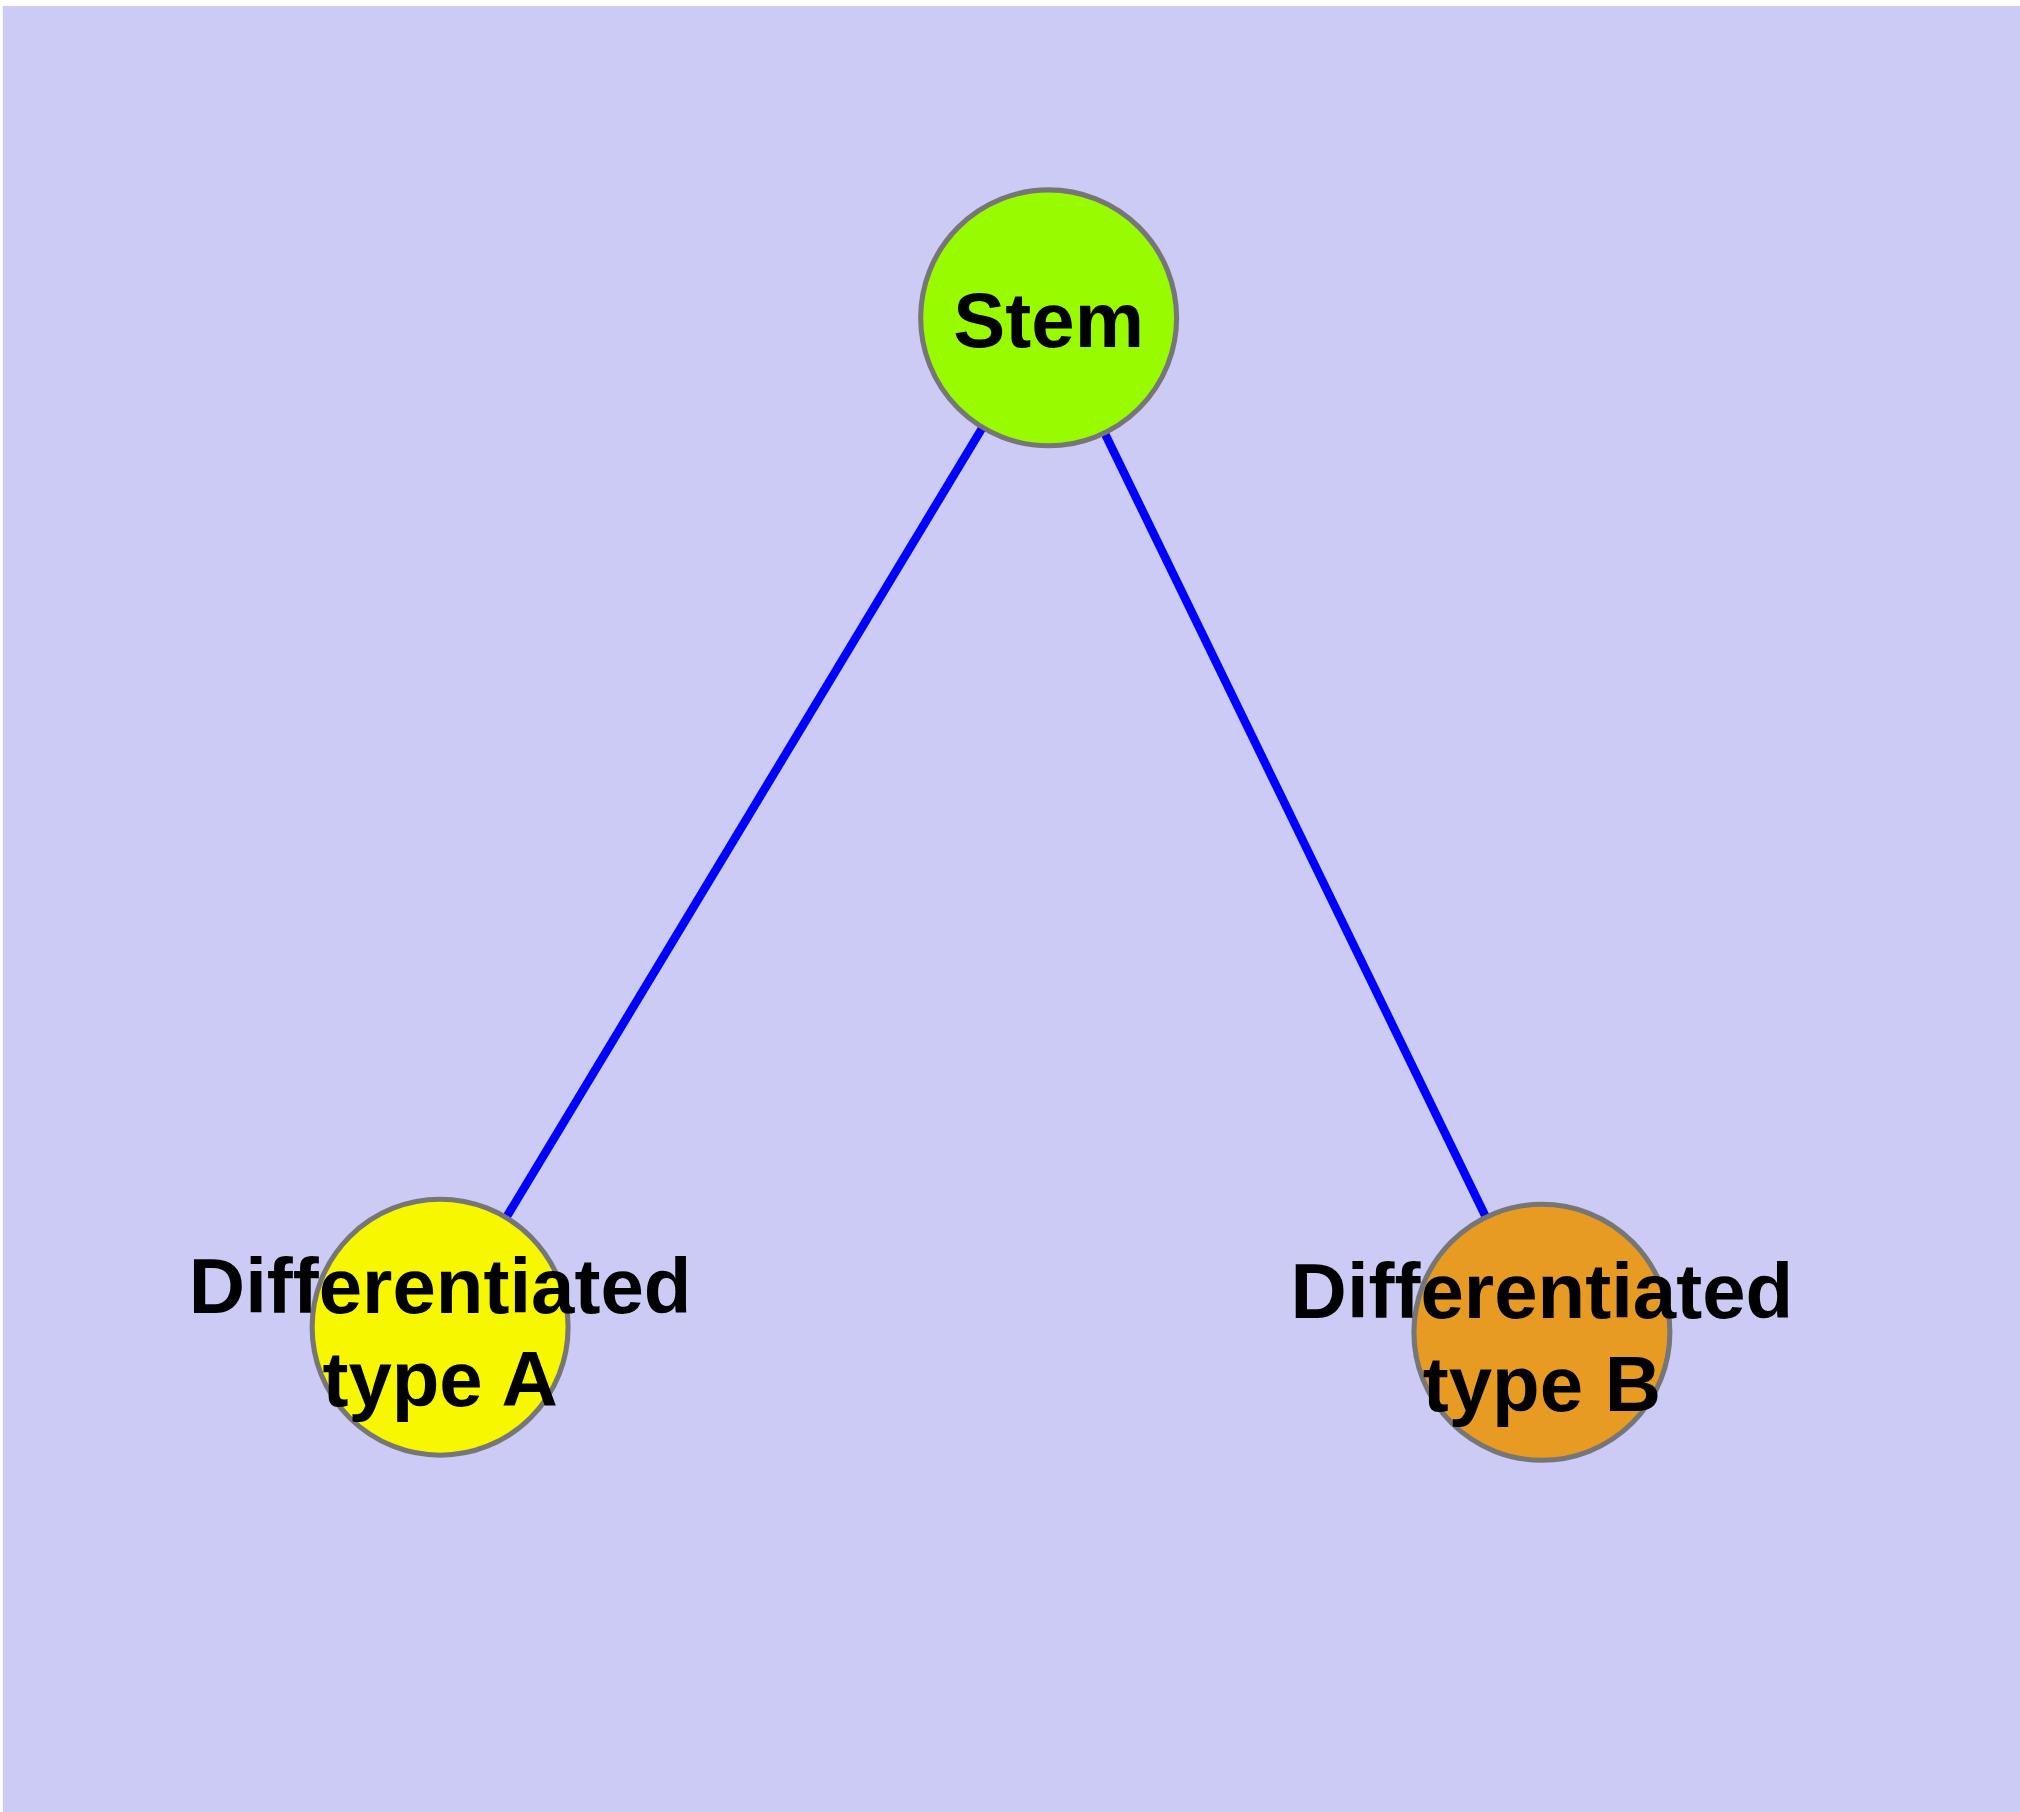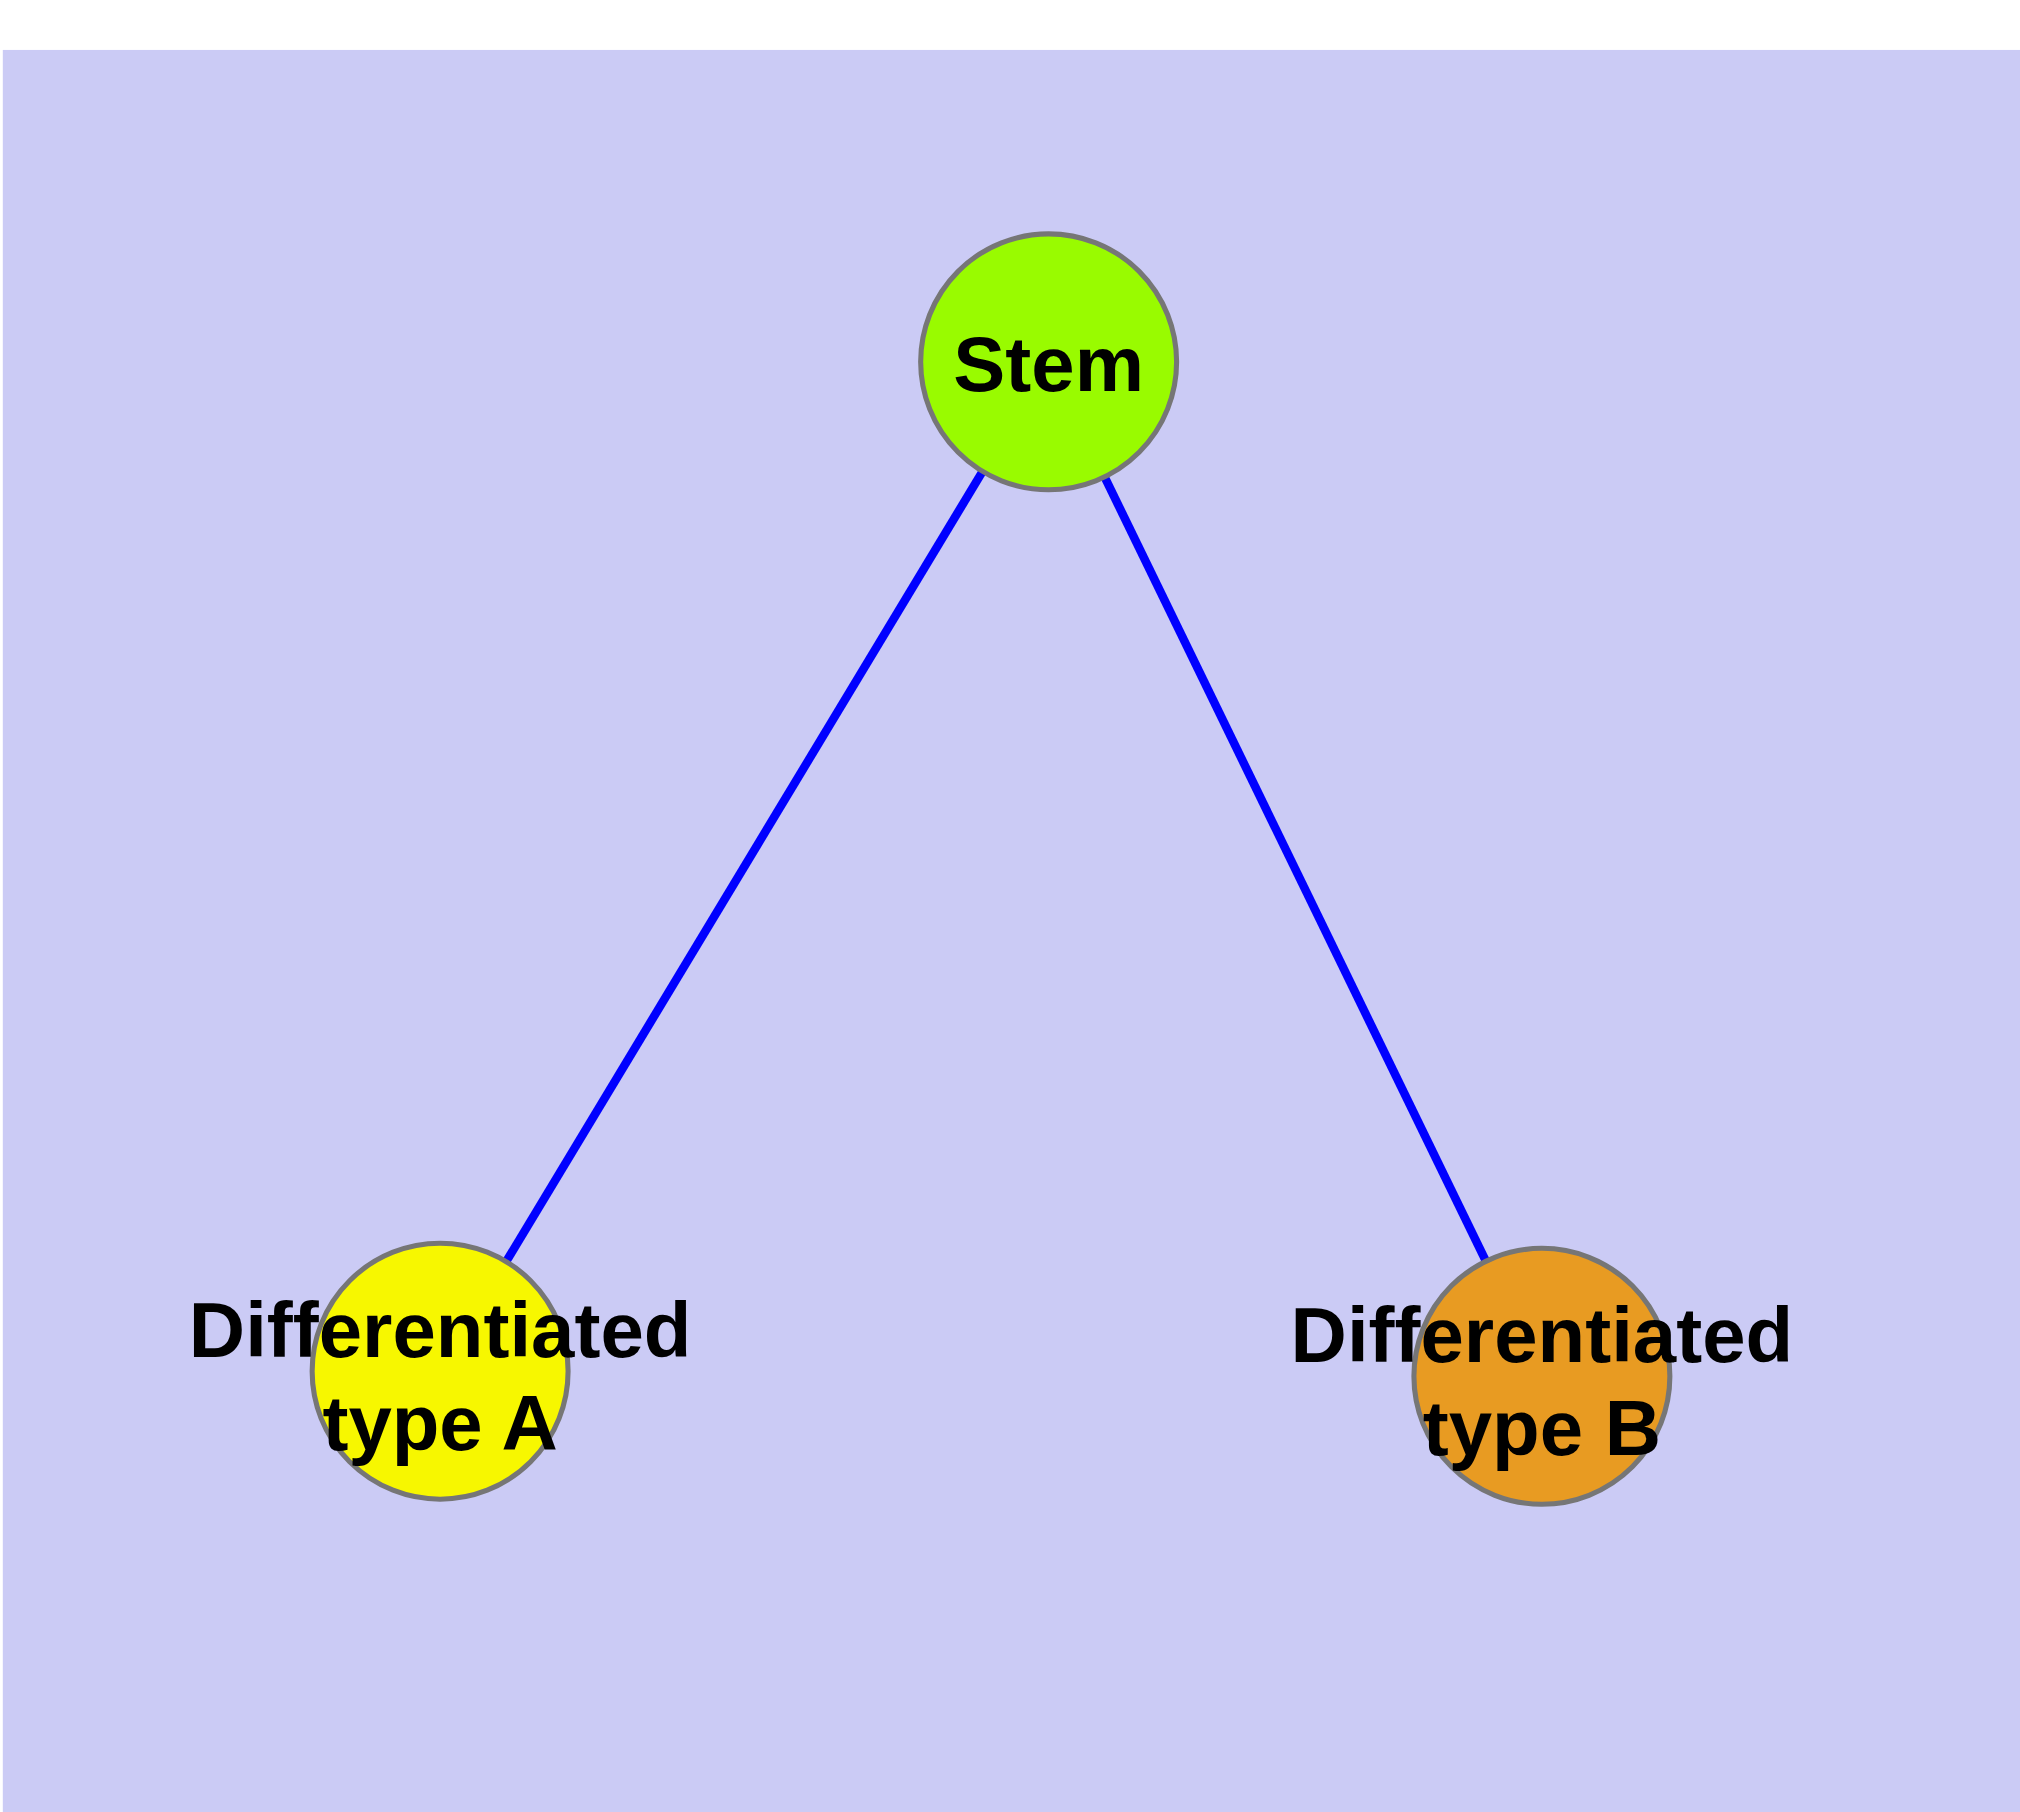--- a/index.html
+++ b/index.html
@@ -8,21 +8,20 @@
     background: #ffffff;
     width: 2021px;
     height: 1812px;
     overflow: hidden;
   }
   .stage {
     position: relative;
     width: 2021px;
     height: 1568px;
     font-family: "Liberation Sans", sans-serif;
-    margin-top: 44px;
   }
   svg text {
     font-family: "Liberation Sans", "DejaVu Sans", sans-serif;
     font-weight: bold;
   }
 </style>
 </head>
 <body>
 
 <div class="stage">

